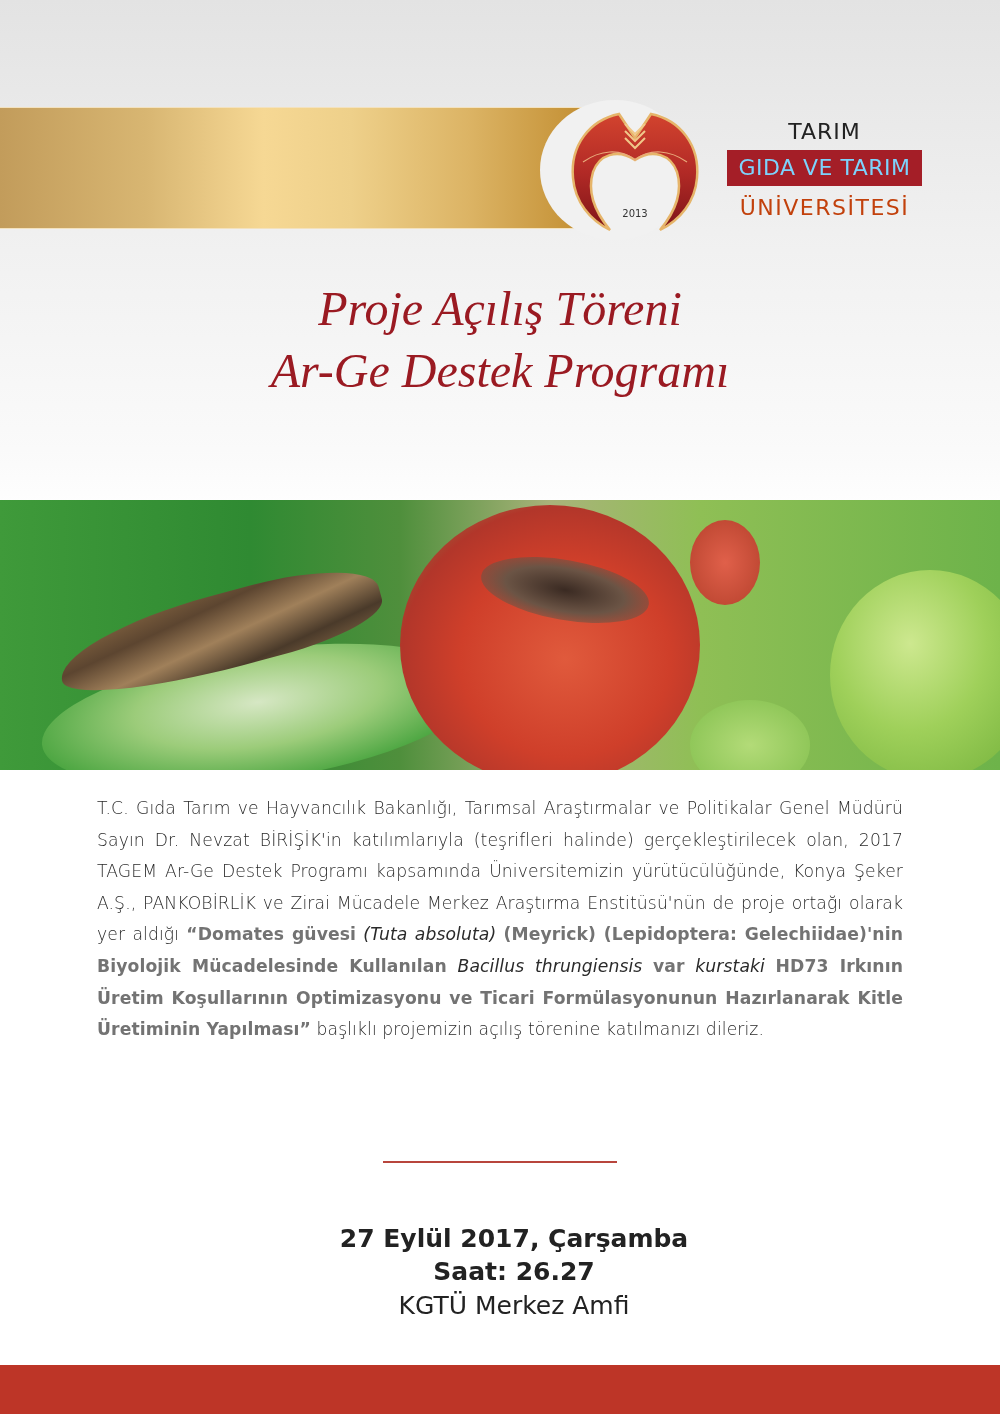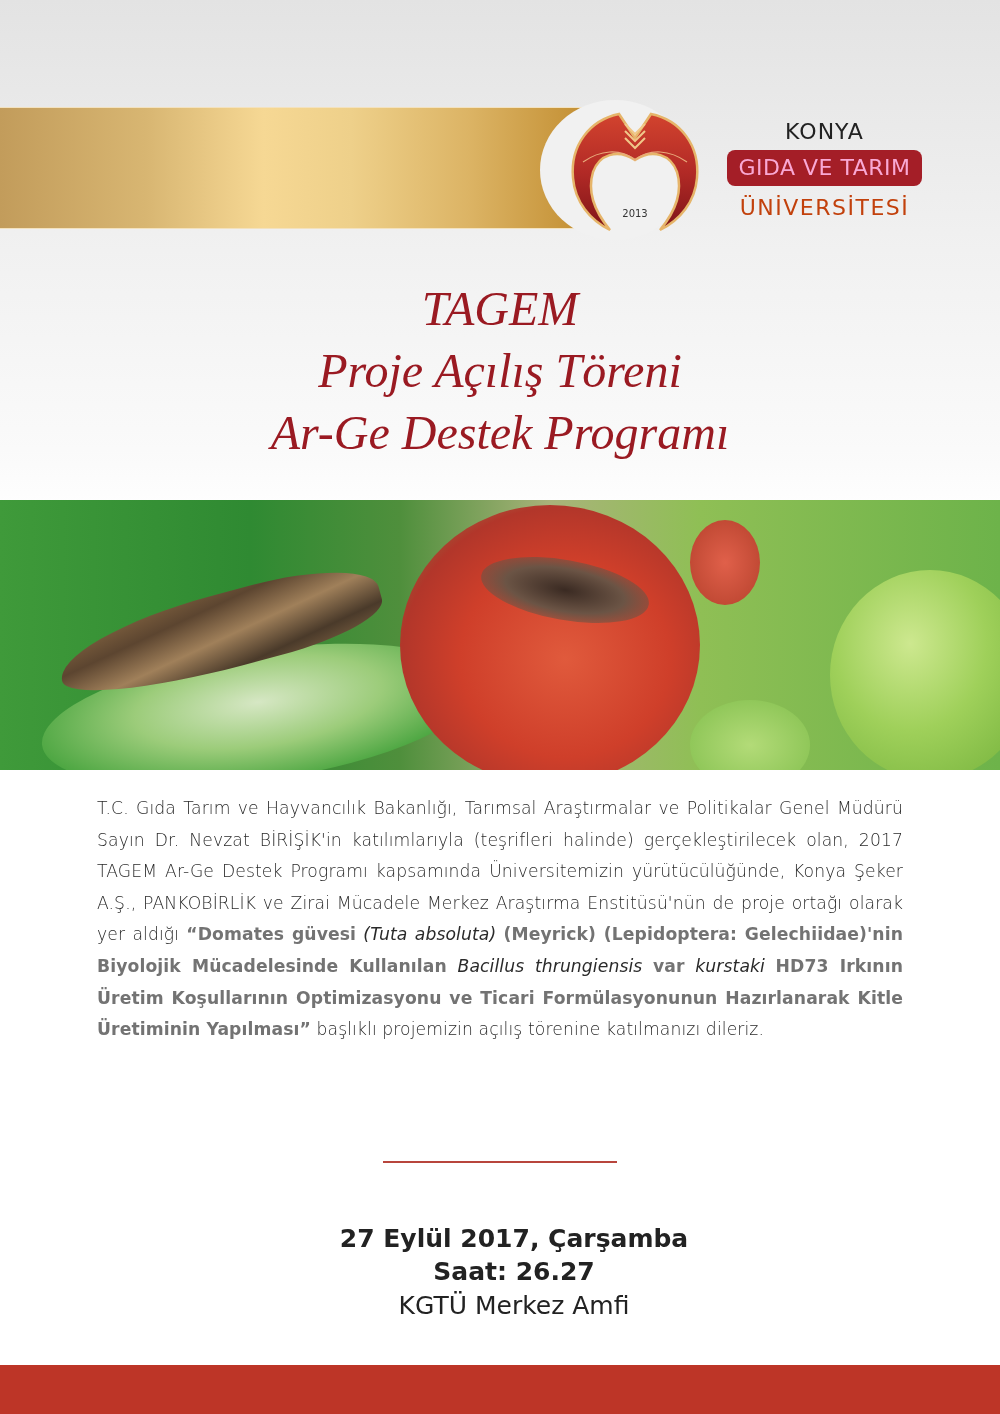--- a/index.html
+++ b/index.html
@@ -21,24 +21,23 @@
   .logo-year {
     position: absolute; left: 600px; top: 208px; width: 70px; text-align: center;
     font-size: 10px; color: #333; font-family: "DejaVu Sans", sans-serif;
   }
   .uni-name { position: absolute; left: 727px; top: 112px; width: 195px; }
   .uni-line-1 {
     display: block; text-align: center; font-size: 22px; letter-spacing: 1px;
     color: #222; font-family: "DejaVu Sans", sans-serif; height: 38px; line-height: 40px;
   }
   .uni-line-2 {
-    display: block; background: #a41e27; color: #f9a8d4; text-align: center;
+    display: block; background: #a41e27; color: #7dd3fc; text-align: center;
     font-size: 22px; letter-spacing: 0.5px; height: 36px; line-height: 36px;
     font-family: "DejaVu Sans", sans-serif;
-    border-radius: 8px;
   }
   .uni-line-3 {
     display: block; text-align: center; font-size: 22px; letter-spacing: 1.5px;
     color: #c2410c; height: 42px; line-height: 44px; font-family: "DejaVu Sans", sans-serif;
   }
   .title-block {
     position: absolute; left: 0; top: 278px; width: 1000px; text-align: center;
     color: #9a1a22; font-family: "Liberation Serif", "DejaVu Serif", serif;
     font-style: italic; font-size: 48px; line-height: 62px;
   }
@@ -115,27 +114,26 @@
       <stop offset="1" stop-color="#7e1418"></stop>
     </linearGradient>
   </defs>
   <path d="M70 38 L54 14 C25 20 5 45 8 78 C10 102 25 120 45 130 C30 112 22 92 28 72 C34 55 52 48 70 60 C88 48 106 55 112 72 C118 92 110 112 95 130 C115 120 130 102 132 78 C135 45 115 20 86 14 Z" fill="url(#redg)" stroke="#e6b56a" stroke-width="2.5"></path>
   <path d="M60 24 L70 34 L80 24 M60 31 L70 41 L80 31 M60 38 L70 48 L80 38" fill="none" stroke="#f0c88a" stroke-width="2"></path>
   <path d="M18 62 C35 50 55 48 70 60 C85 48 105 50 122 62" fill="none" stroke="#e8a97a" stroke-width="1.2"></path>
 </svg>
 <div class="logo-year">2013</div>
 
 <div class="uni-name">
-  <span class="uni-line-1">KONYA</span>
+  <span class="uni-line-1">TARIM</span>
   <span class="uni-line-2">GIDA VE TARIM</span>
   <span class="uni-line-3">ÜNİVERSİTESİ</span>
 </div>
 
 <div class="title-block">
-  <div>TAGEM</div>
   <div>Proje Açılış Töreni</div>
   <div>Ar-Ge Destek Programı</div>
 </div>
 
 <div class="photo-banner">
   <div class="leaf"></div>
   <div class="moth"></div>
   <div class="tomato-small"></div>
   <div class="tomato-red"></div>
   <div class="tomato-damage"></div>

